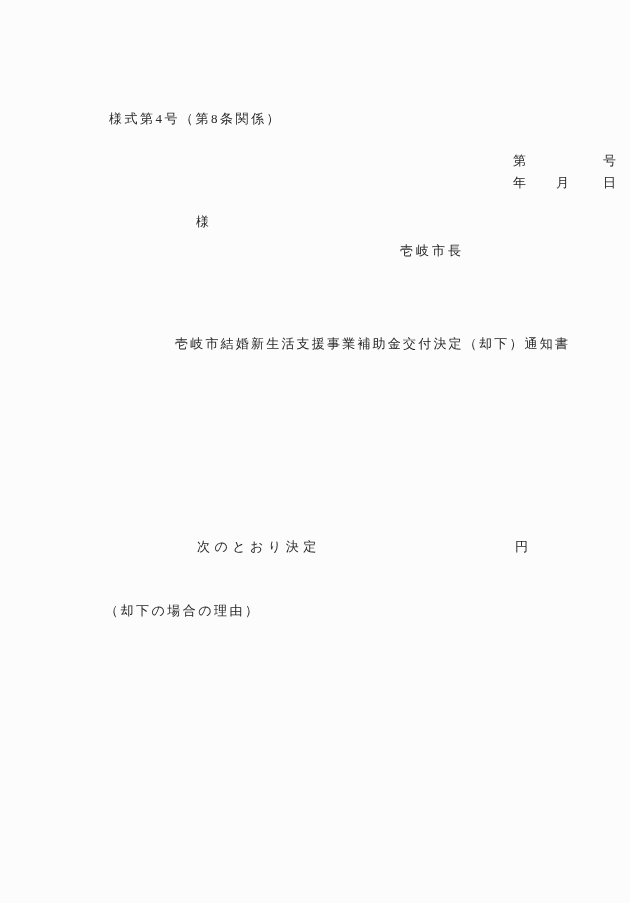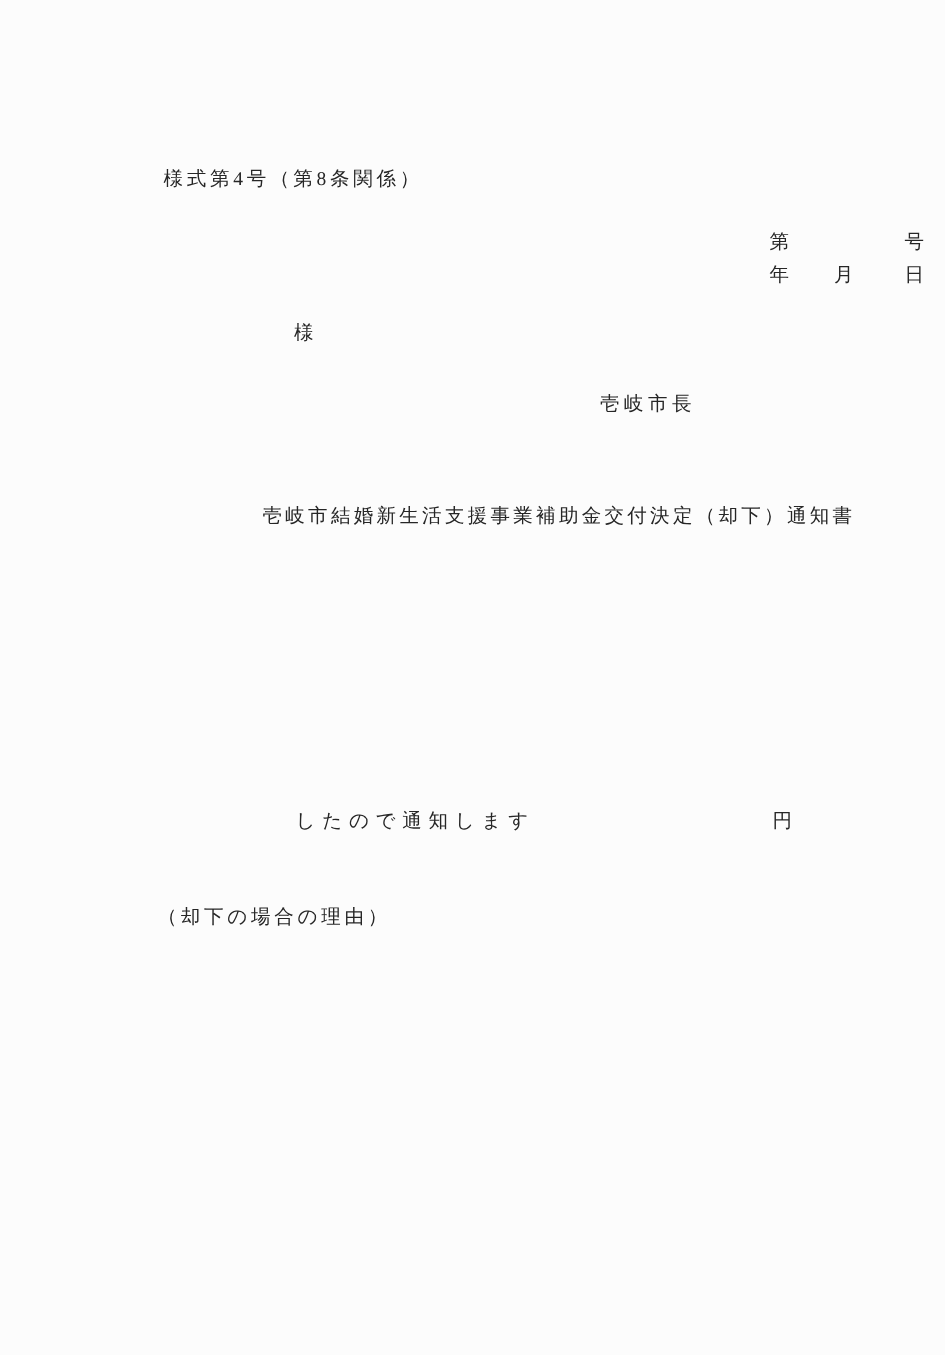--- a/index.html
+++ b/index.html
@@ -17,21 +17,21 @@
   .t13 { font-size: 13px; line-height: 14px; letter-spacing: 2.5px; }
   .page { position: absolute; inset: 0; background: #fcfcfc; }
 
   #form-number   { left: 61px;  top: 64px; }
   #doc-no-prefix { left: 465px; top: 106px; }
   #doc-no-suffix { left: 555px; top: 106px; }
   #date-year     { left: 465px; top: 128px; }
   #date-month    { left: 508px; top: 128px; }
   #date-day      { left: 555px; top: 128px; }
   #addressee     { left: 148px; top: 167px; }
-  #sender        { left: 352px; top: 214px; letter-spacing: 3px; }
+  #sender        { left: 352px; top: 196px; letter-spacing: 3px; }
   #doc-title     { left: 127px; top: 289px; letter-spacing: 2.2px; }
 
   #body-paragraph { left: 40px; top: 351px; width: 570px; }
   #body-paragraph .line { display: block; height: 23px; line-height: 23px; white-space: nowrap; }
   #body-year  { margin-left: 88px; }
   #body-month { margin-left: 26px; }
   #body-rest1 { margin-left: 34px; }
 
   #amount-label { left: 149px; top: 492px; letter-spacing: 4.5px; }
   #amount-unit  { left: 467px; top: 492px; }
@@ -53,18 +53,18 @@
 
   <div id="addressee" class="abs t13">様</div>
 
   <div id="sender" class="abs t13">壱岐市長</div>
 
   <div id="doc-title" class="abs t13">壱岐市結婚新生活支援事業補助金交付決定（却下）通知書</div>
 
   <div id="body-paragraph" class="abs t13">
   </div>
 
-  <div id="amount-label" class="abs t13">したので通知します</div>
+  <div id="amount-label" class="abs t13">次のとおり決定</div>
   <div id="amount-unit" class="abs t13">円</div>
 
   <div id="reason-label" class="abs t13">（却下の場合の理由）</div>
 
 </div>
 
 </body></html>

